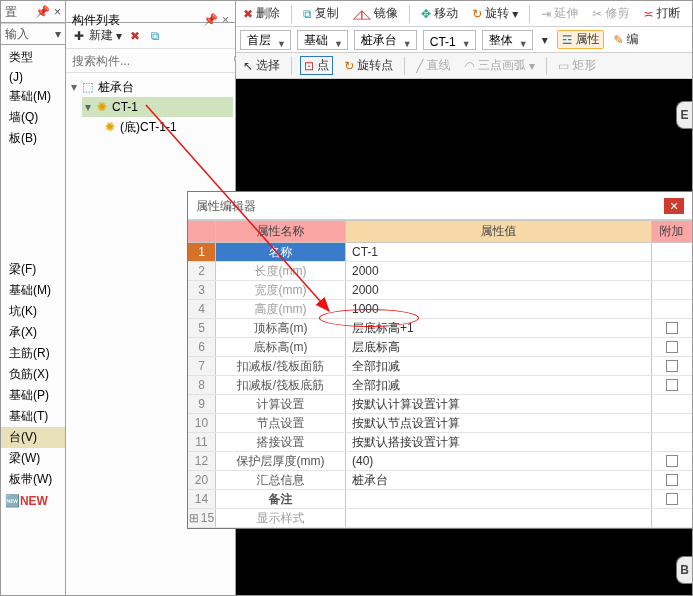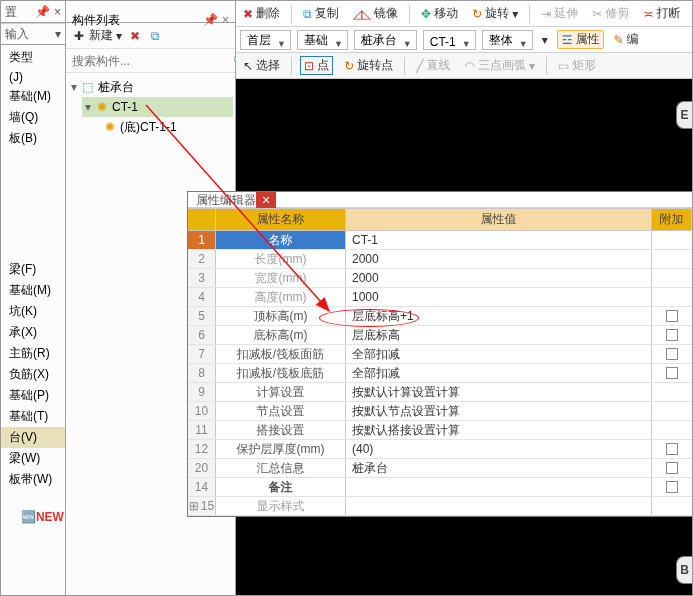--- a/index.html
+++ b/index.html
@@ -2,21 +2,21 @@
 <html><head>
 <meta charset="utf-8">
 <style>
 *{box-sizing:border-box;margin:0;padding:0;font-family:"Microsoft YaHei","SimSun",sans-serif;font-size:12px}
 body{background:#fff;position:relative;width:693px;height:596px;overflow:hidden;border:1px solid #999}
 .col-left{position:absolute;left:0;top:0;width:65px;height:596px;border-right:1px solid #a0a0a0;background:#fcfcfc}
 .panel-hdr{height:22px;line-height:22px;padding:0 4px;border-bottom:1px solid #a0a0a0;color:#555;display:flex;justify-content:space-between;align-items:center}
 .panel-hdr .x{color:#555}
 .panel-body{padding:2px 0}
 .side-item{padding:2px 8px;white-space:nowrap;overflow:hidden}
-.new-badge{margin:20px;display:inline-block}
+.new-badge{margin:4px;display:inline-block}
 .col-tree{position:absolute;left:65px;top:0;width:170px;height:596px;border-right:1px solid #a0a0a0;background:#fcfcfc}
 .tree-title{height:22px;line-height:22px;padding:8px 6px;border-bottom:1px solid #a0a0a0;display:flex;justify-content:space-between}
 .pin{color:#777}
 .tree-tb{height:26px;display:flex;align-items:center;gap:6px;padding:0 6px;border-bottom:1px solid #e0e0e0}
 .tb-btn{display:flex;align-items:center;gap:3px;color:#333}
 .tb-ico{width:14px;height:14px;display:inline-flex;align-items:center;justify-content:center}
 .search-row{height:24px;display:flex;align-items:center;border-bottom:1px solid #e0e0e0}
 .search-row input{flex:1;border:none;padding:2px 6px;outline:none;background:transparent;color:#15803d}
 .search-row .mag{width:20px;text-align:center;color:#666}
 .tree{padding:4px 2px}
@@ -32,24 +32,24 @@
 .rbtn{display:flex;align-items:center;gap:3px;color:#333;padding:1px 3px}
 .rbtn.dis{color:#aaa}
 .rbtn.hl{border:1px solid #f5b13d;background:#fff1dc;padding:0 4px;border-radius:2px}
 .dd{border:1px solid #bbb;background:#fff;height:20px;display:flex;align-items:flex-end;padding:0 4px 0 6px;gap:6px}
 .dd .arr{font-size:9px;color:#555}
 .sep{width:1px;height:18px;background:#ccc}
 .black-area{position:absolute;left:0;right:0;top:78px;bottom:0;background:#000}
 .badge-e{position:absolute;right:0;width:16px;height:28px;border:1px solid #7a7a7a;border-right:none;background:#eee;color:#444;display:flex;align-items:center;justify-content:center;border-radius:8px 0 0 8px;font-weight:bold}
 
 .dlg{position:absolute;left:186px;top:190px;width:506px;background:#fff;border:1px solid #7a7a7a}
-.dlg-title{height:16px;line-height:22px;padding:0 8px;color:#555;display:flex;align-items:center;border-bottom:1px solid #d0d0d0}
+.dlg-title{height:28px;line-height:22px;padding:0 8px;color:#555;display:flex;justify-content:space-between;align-items:center;border-bottom:1px solid #d0d0d0}
 .dlg-close{width:20px;height:16px;background:#cc3b2f;color:#fff;display:flex;align-items:center;justify-content:center;font-size:11px}
 .grid{border-top:1px solid #c8c8c8}
-.gh{display:flex;background:#eab308;border-bottom:1px solid #c8c8c8;height:22px}
+.gh{display:flex;background:#fca5a5;border-bottom:1px solid #c8c8c8;height:22px}
 .gh .c{border-right:1px solid #c8c8c8;display:flex;align-items:center;justify-content:center;color:#444}
 .gr{display:flex;height:19px;border-bottom:1px solid #e3e3e3}
 .gr .cn{width:28px;border-right:1px solid #c8c8c8;background:#f3f3f3;color:#888;display:flex;align-items:center;justify-content:center}
 .gr .pn{width:130px;border-right:1px solid #c8c8c8;padding:0 6px;display:flex;align-items:center;color:#555}
 .gr .pn.ro{color:#a0a0a0}
 .gr .pv{flex:1;border-right:1px solid #c8c8c8;padding:0 6px;display:flex;align-items:center;color:#333}
 .gr .px{width:40px;display:flex;align-items:center;justify-content:center}
 .gr.hdr .cn{background:#d7712a;color:#fff}
 .gr.hdr .pn{background:#3b7bcb;color:#fff;justify-content:center}
 .chk{width:12px;height:12px;border:1px solid #888;background:#fff}

